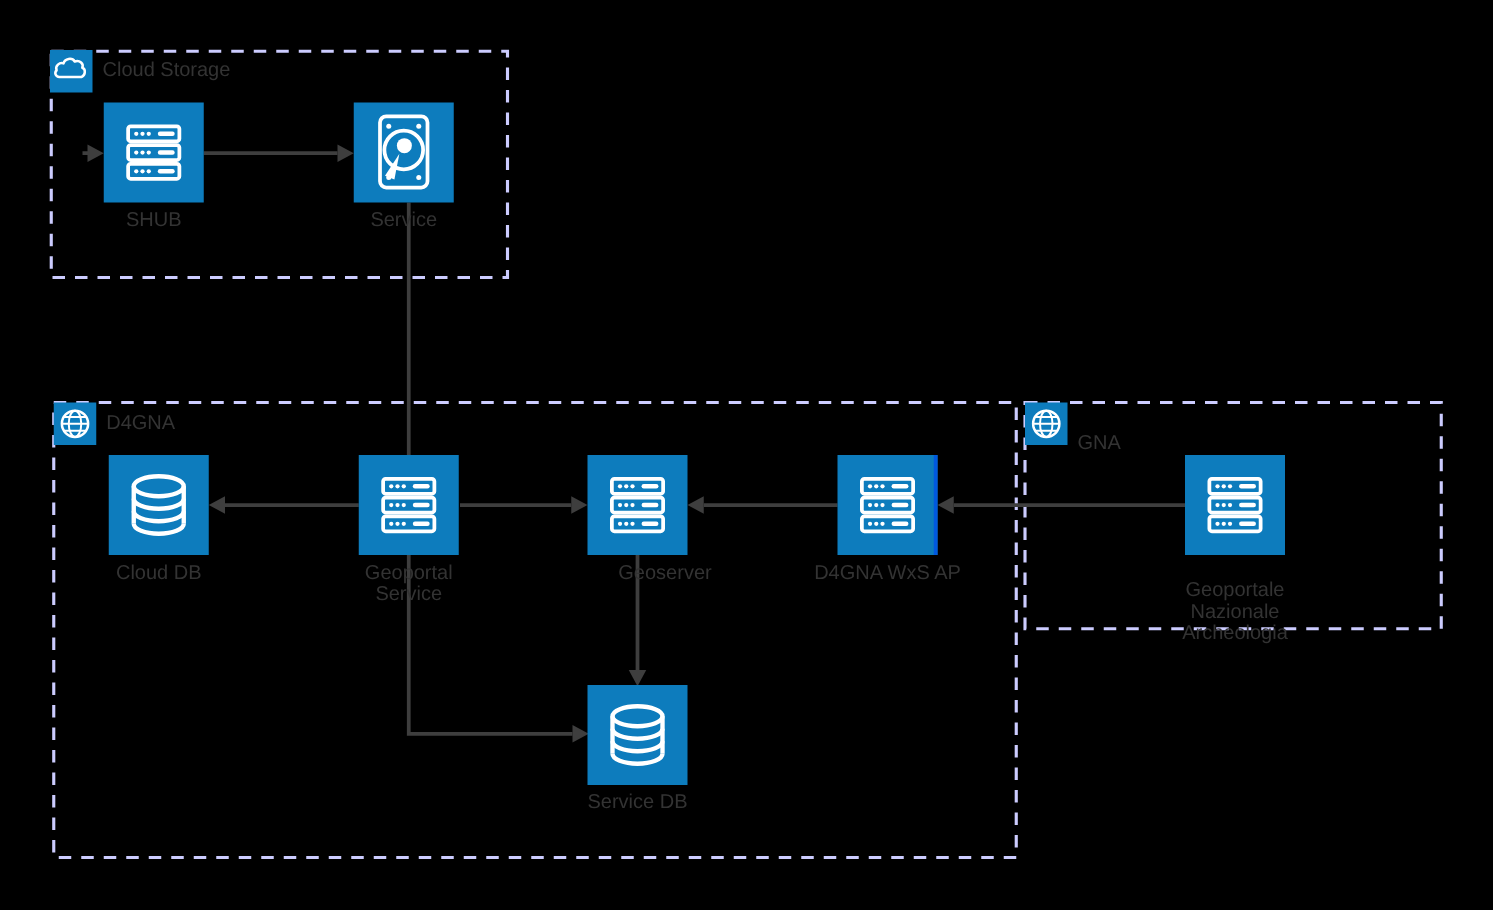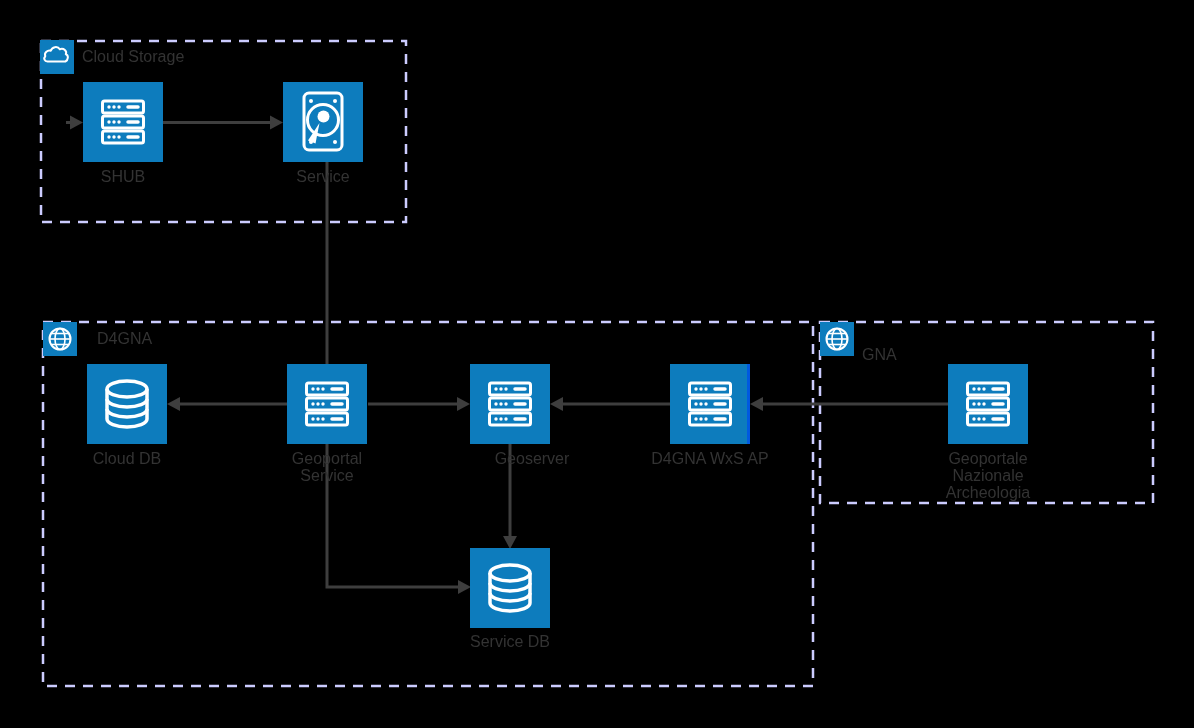--- a/index.html
+++ b/index.html
@@ -125,21 +125,21 @@
 
   <div class="chip" style="left:43px;top:322px">
     <svg width="34" height="34" viewBox="0 0 34 34">
       <circle class="icon-stroke" stroke-width="2" cx="17" cy="17" r="10.5"></circle>
       <ellipse class="icon-stroke" stroke-width="1.6" cx="17" cy="17" rx="5" ry="10.5"></ellipse>
       <line class="icon-stroke" stroke-width="1.6" x1="6.5" y1="17" x2="27.5" y2="17"></line>
       <line class="icon-stroke" stroke-width="1.6" x1="8.2" y1="11.5" x2="25.8" y2="11.5"></line>
       <line class="icon-stroke" stroke-width="1.6" x1="8.2" y1="22.5" x2="25.8" y2="22.5"></line>
     </svg>
   </div>
-  <div class="glabel" style="left:97px;top:322px">D4GNA</div>
+  <div class="glabel" style="left:85px;top:322px">D4GNA</div>
 
   <div class="chip" style="left:820px;top:322px">
     <svg width="34" height="34" viewBox="0 0 34 34">
       <circle class="icon-stroke" stroke-width="2" cx="17" cy="17" r="10.5"></circle>
       <ellipse class="icon-stroke" stroke-width="1.6" cx="17" cy="17" rx="5" ry="10.5"></ellipse>
       <line class="icon-stroke" stroke-width="1.6" x1="6.5" y1="17" x2="27.5" y2="17"></line>
       <line class="icon-stroke" stroke-width="1.6" x1="8.2" y1="11.5" x2="25.8" y2="11.5"></line>
       <line class="icon-stroke" stroke-width="1.6" x1="8.2" y1="22.5" x2="25.8" y2="22.5"></line>
     </svg>
   </div>
@@ -316,17 +316,17 @@
           <circle cx="31" cy="55" r="1.7"></circle>
           <circle cx="36" cy="55" r="1.7"></circle>
       </g>
       <g class="icon-stroke" stroke-width="3.5" stroke-linecap="round">
         <line x1="45" y1="25" x2="55" y2="25"></line>
         <line x1="45" y1="40" x2="55" y2="40"></line>
         <line x1="45" y1="55" x2="55" y2="55"></line>
       </g>
     </svg>
   </div>
-  <div class="nlabel" style="left:908px;top:450px">Geoportale
+  <div class="nlabel" style="left:908px;top:464px">Geoportale
 Nazionale
 Archeologia</div>
 
 </div>
 
 </body></html>

